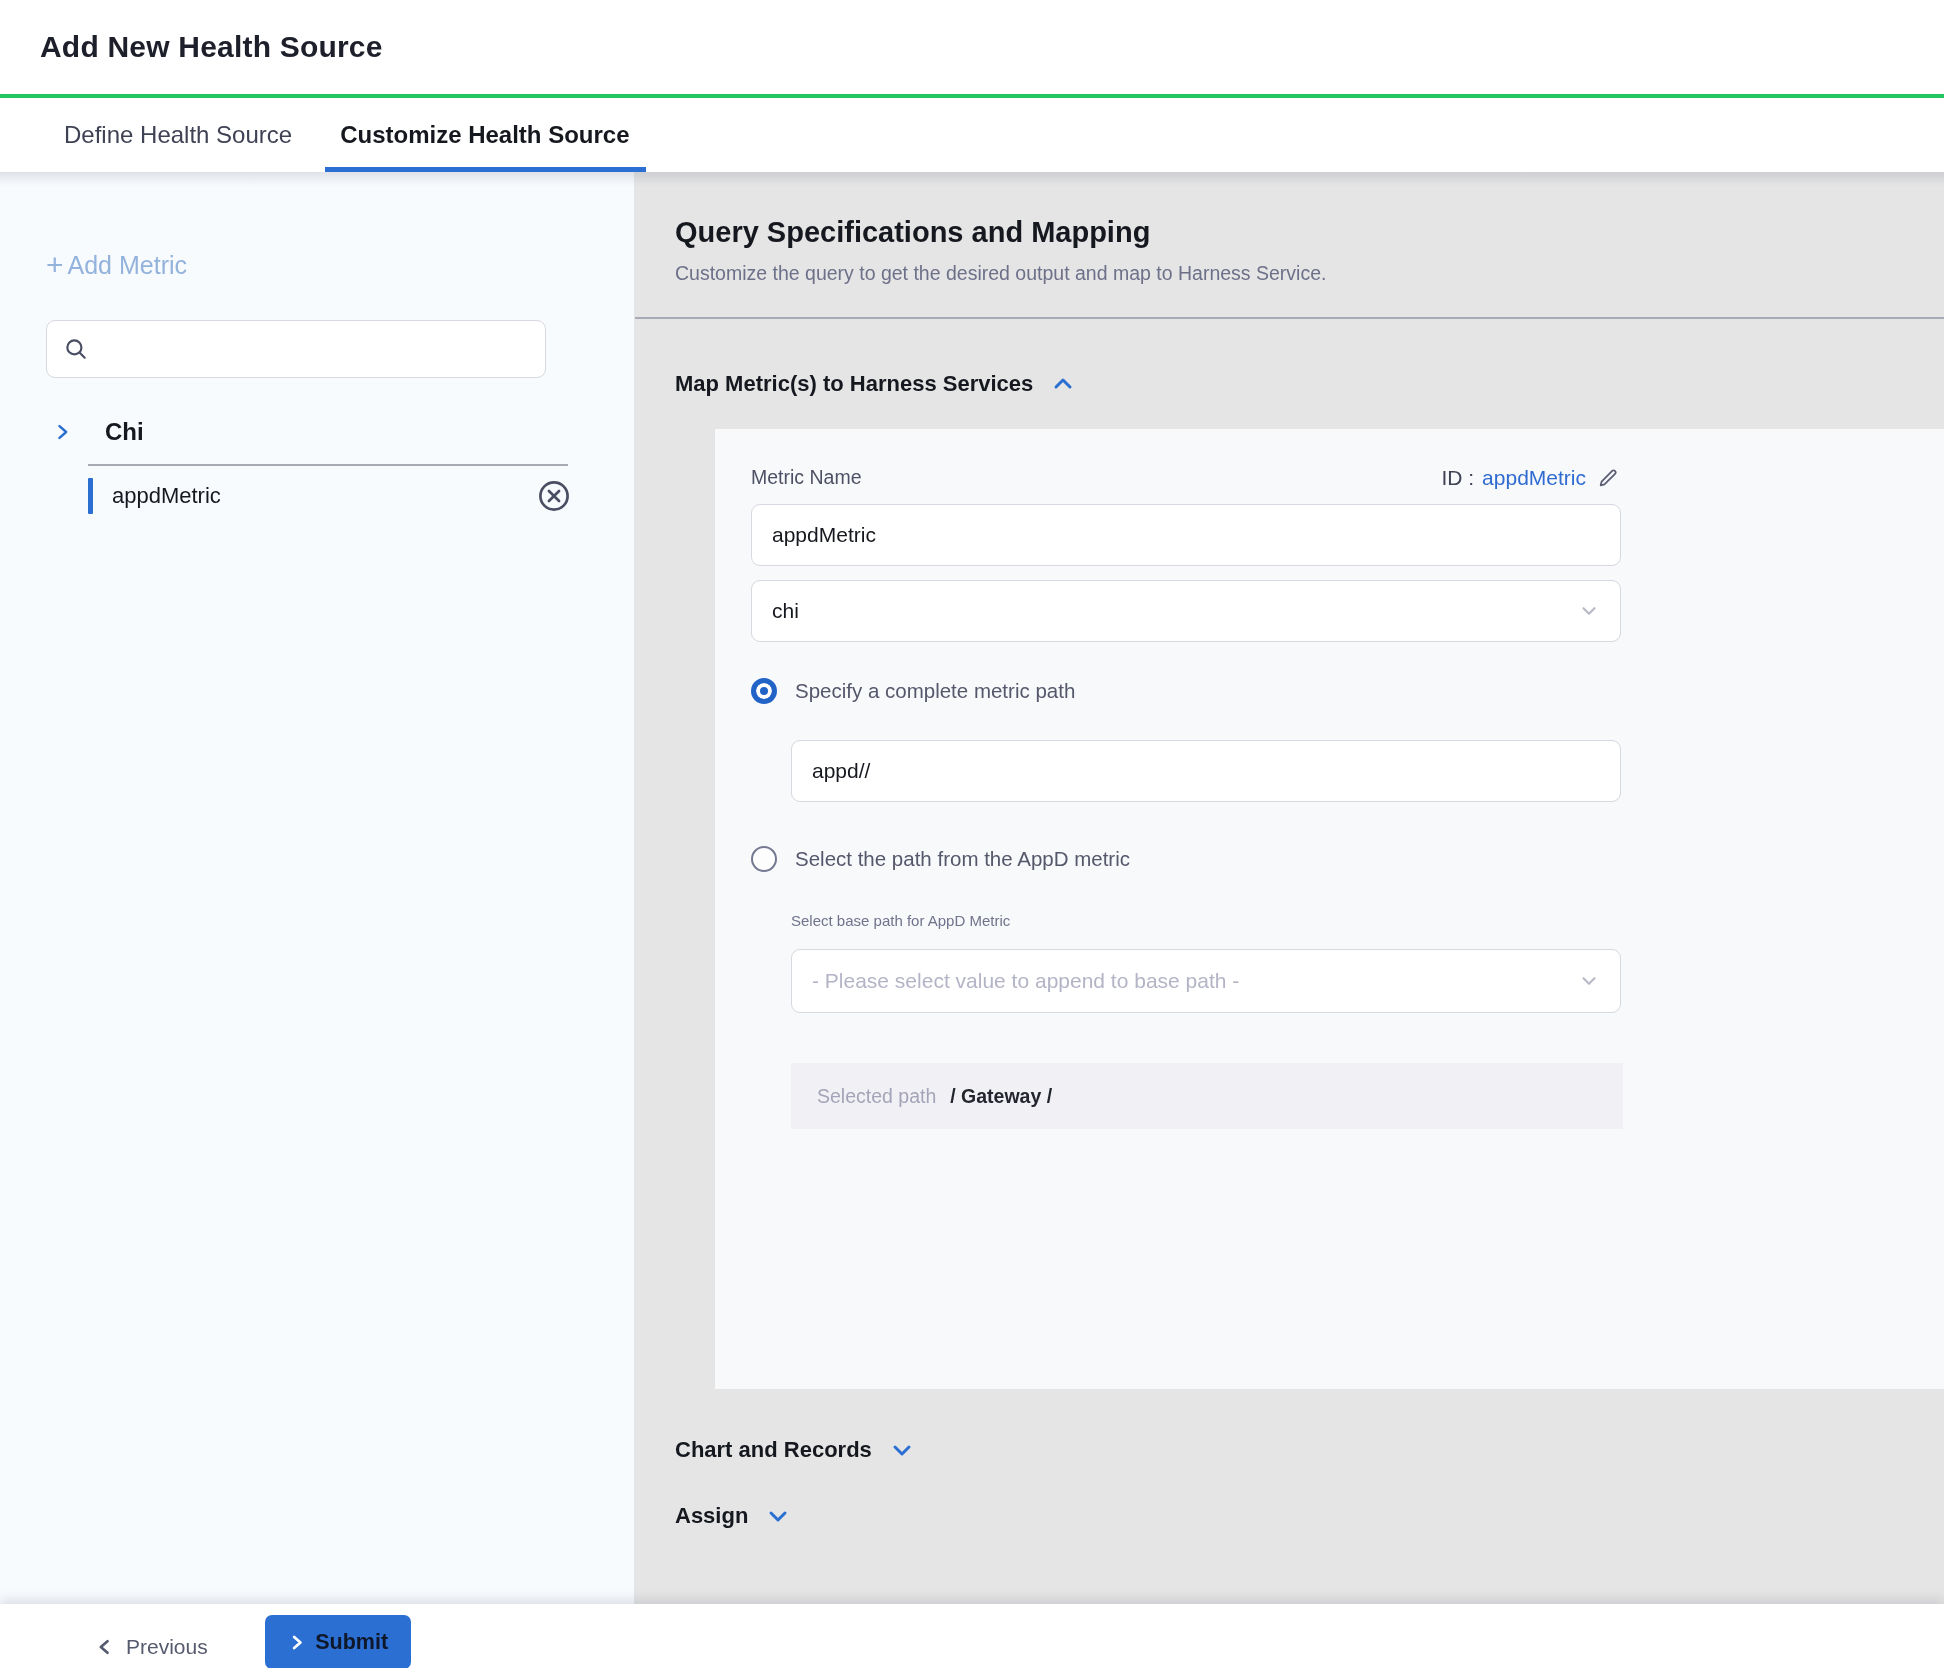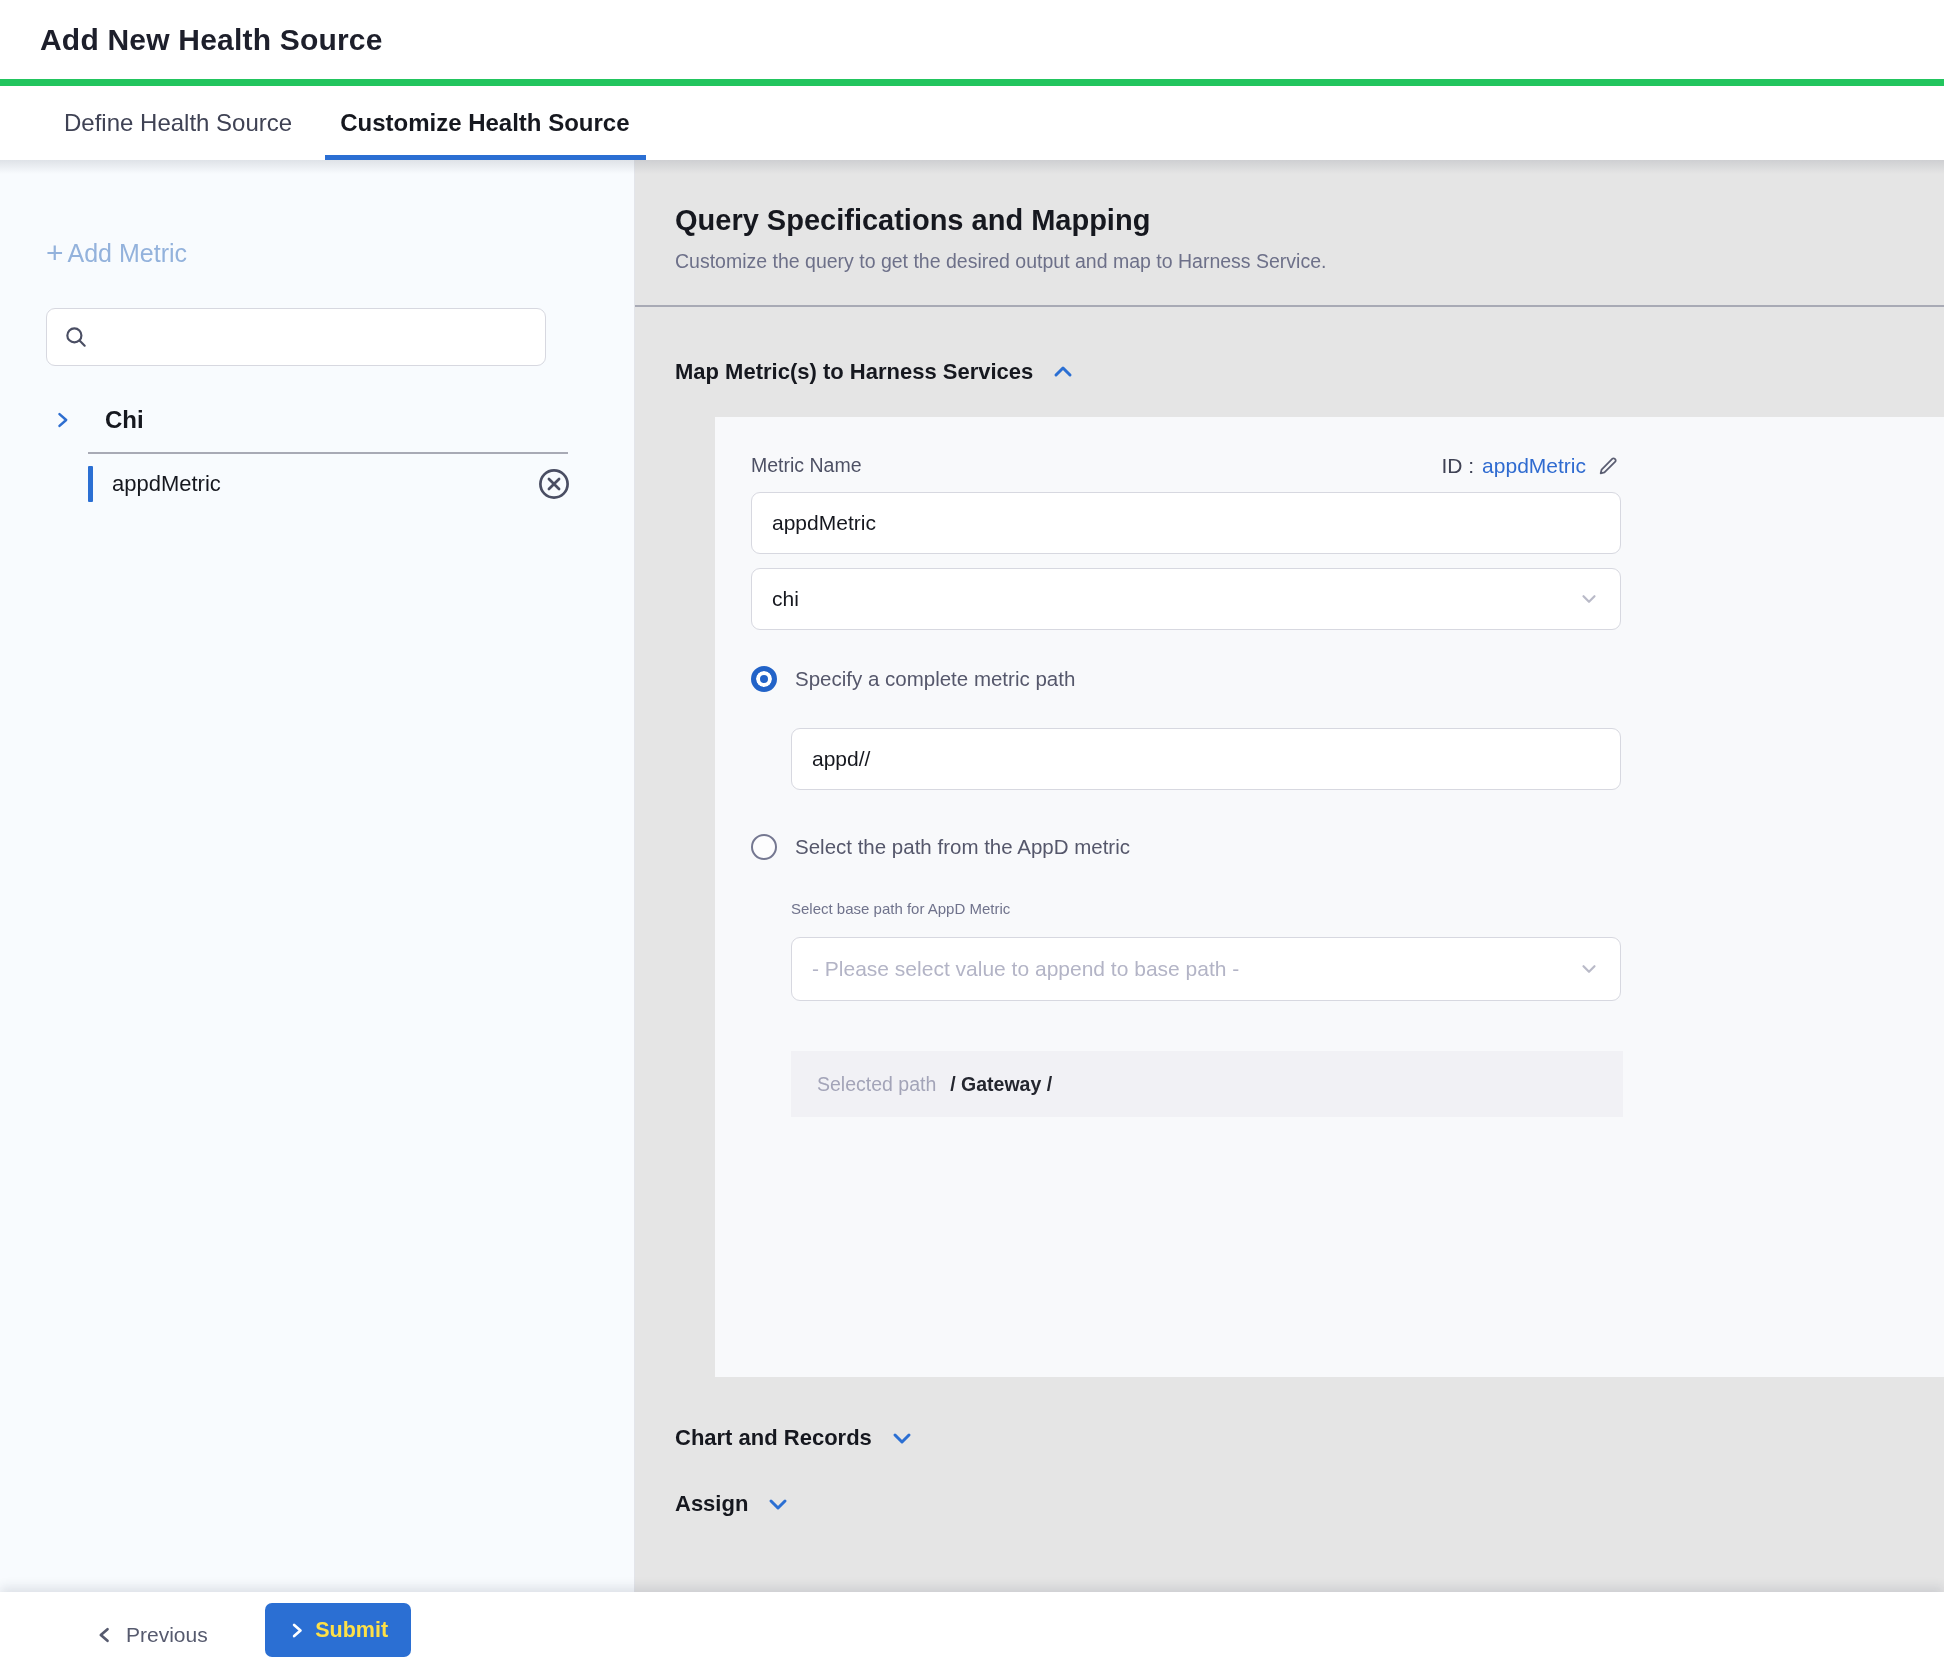--- a/index.html
+++ b/index.html
@@ -2,22 +2,22 @@
 <html><head>
 <meta charset="utf-8">
 <style>
   * { margin:0; padding:0; box-sizing:border-box; }
   html,body { width:1944px; height:1668px; }
   body {
     font-family:"Liberation Sans","DejaVu Sans",sans-serif;
     background:#ffffff; color:#1d1f2b; overflow:hidden;
   }
   
-  .app-header { height:86px; display:flex; align-items:center; padding-left:40px;
-    border-bottom:7px solid #22c55e; }
+  .app-header { height:98px; display:flex; align-items:center; padding-left:40px;
+    border-bottom:4px solid #22c55e; }
   .app-title { font-size:30px; font-weight:bold; color:#1d1f2b; letter-spacing:.2px; }
   
   .tab-bar { height:74px; display:flex; align-items:stretch; padding-left:64px; }
   .tab { display:flex; align-items:center; font-size:24px; color:#3f4254;
     cursor:pointer; border-bottom:5px solid transparent; padding-top:5px; }
   .tab + .tab { margin-left:33px; padding-left:15px; padding-right:16px; }
   .tab.active { font-weight:bold; color:#16181f; border-bottom-color:#2b6fd3; }
   
   .main-row { height:1432px; display:flex; position:relative; }
   .main-row::before { content:""; position:absolute; left:0; top:0; right:0; height:14px;
@@ -84,21 +84,21 @@
   .selected-path-value { font-size:19.5px; font-weight:bold; color:#24262f; margin-left:14px; }
   .collapse-section { margin-top:48px; }
   .collapse-section2 { margin-top:40px; }
   
   .app-footer { height:76px; background:#ffffff; display:flex; align-items:center;
     padding-left:95px; position:relative; box-shadow:0 -5px 10px rgba(40,48,70,.12); }
   .btn-previous { display:flex; align-items:center; background:none; border:none;
     font-size:21px; color:#565a6e; cursor:pointer; font-family:inherit;margin-top:10px; }
   .btn-previous .chev { margin-right:11px; display:flex; }
   .btn-submit { margin-left:57px; width:146px; height:54px; background:#2b6fd3; border:none;
-    border-radius:7px; color:#fde047; font-size:21.5px; font-weight:bold; display:flex;
+    border-radius:7px; color:#0f172a; font-size:21.5px; font-weight:bold; display:flex;
     align-items:center; justify-content:center; cursor:pointer; font-family:inherit; }
   .btn-submit .chev { margin-right:9px; display:flex; }
 </style>
 </head>
 <body>
 
 <div class="app-header">
   <div class="app-title">Add New Health Source</div>
 </div>
 

